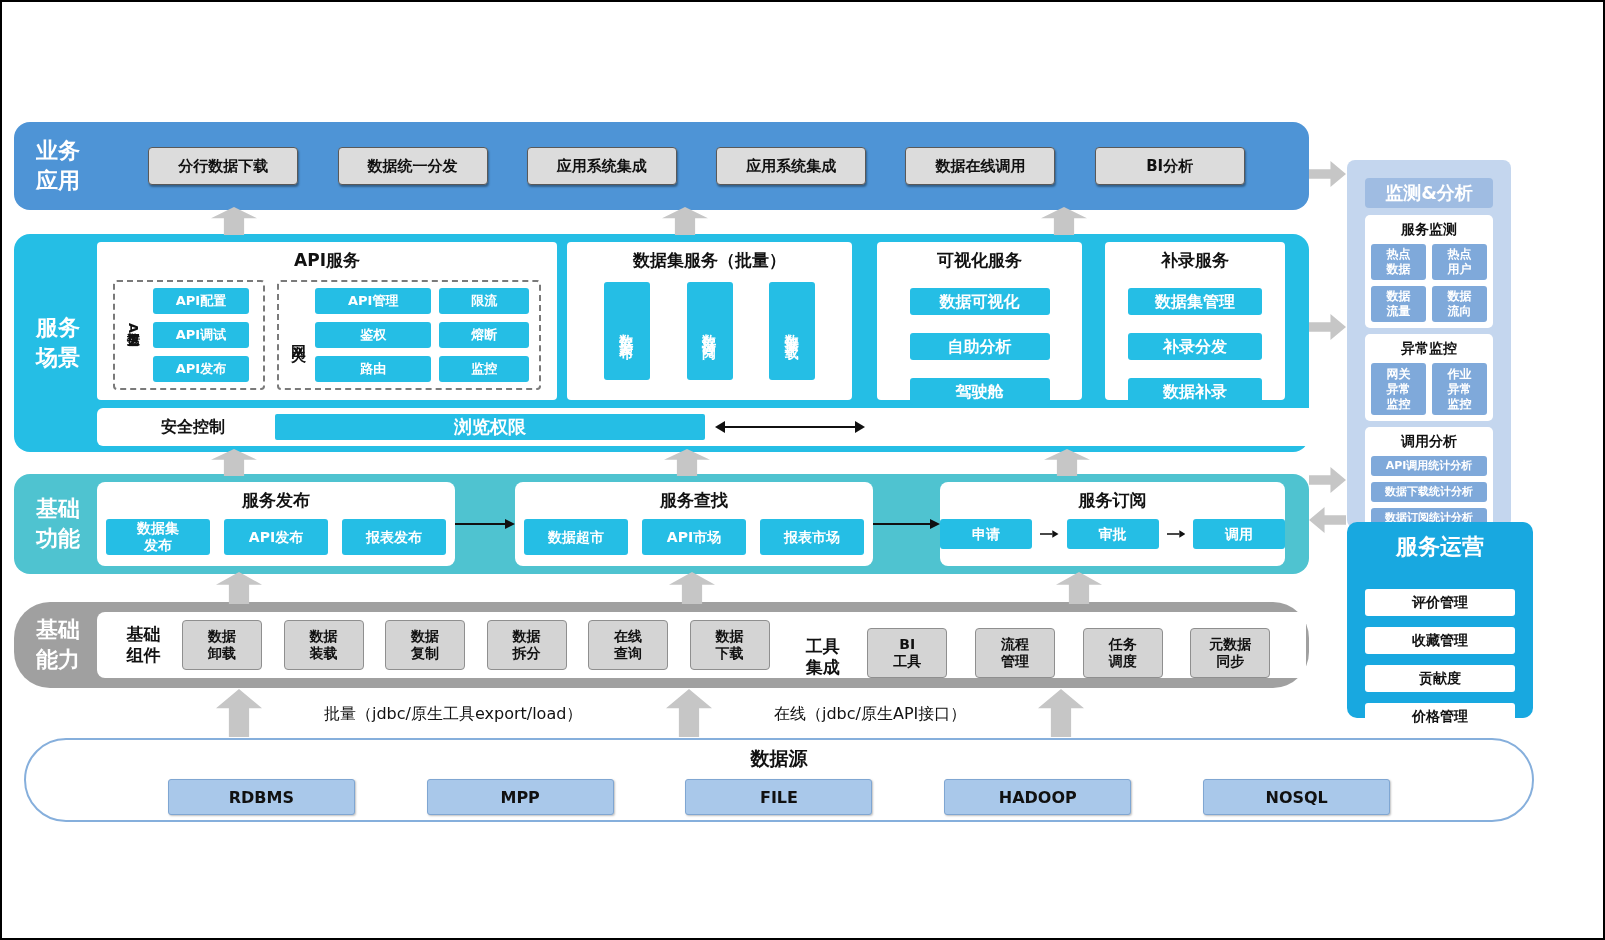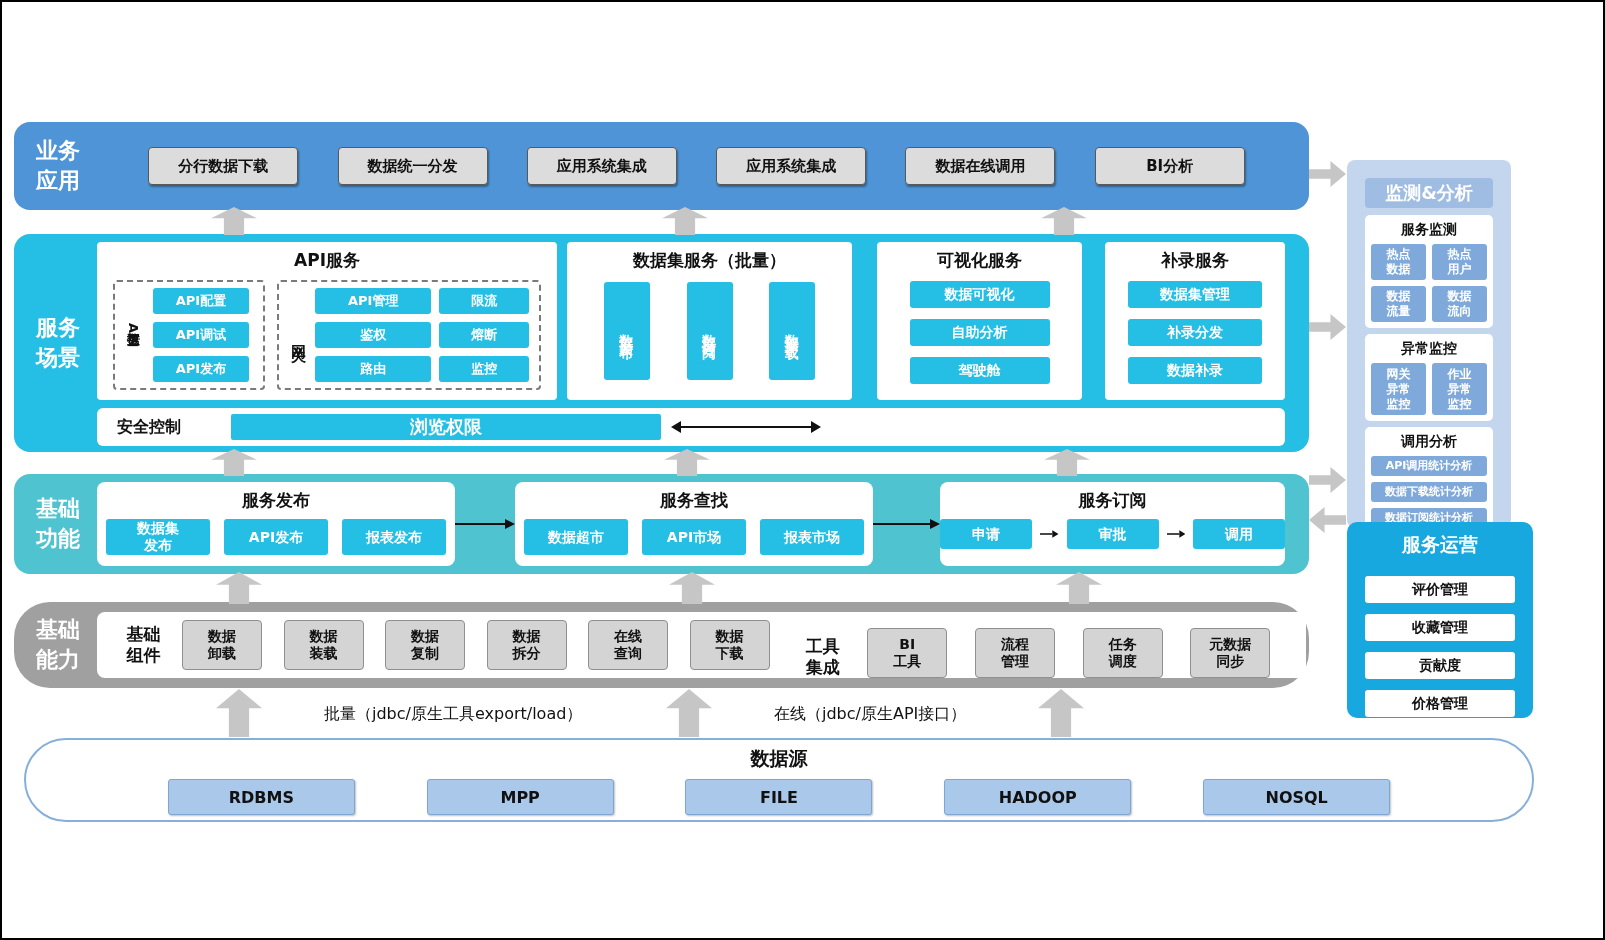--- a/index.html
+++ b/index.html
@@ -38,26 +38,26 @@
 
   
   .dataset-panel{left:553px;top:8px;width:285px;height:158px;}
   .vbox-row{display:flex;justify-content:space-evenly;padding-top:10px;}
   .vbox{writing-mode:vertical-rl;text-orientation:upright;width:46px;height:98px;letter-spacing:4px;
     background:#25BEE5;color:#fff;font-weight:bold;font-size:14px;border-radius:3px;
     display:flex;align-items:center;justify-content:center;}
   .viz-panel{left:863px;top:8px;width:205px;height:158px;}
   .supp-panel{left:1091px;top:8px;width:180px;height:158px;}
   .stack-col{display:flex;flex-direction:column;align-items:center;gap:11px;margin-top:9px;}
-  .stack-col .btn-cyan{width:140px;height:27px;font-size:14px;}
+  .stack-col .btn-cyan{width:140px;height:27px;font-size:16px;margin-top:7px;}
   .supp-panel .stack-col .btn-cyan{width:134px;}
 
   
   .security-row{position:absolute;left:83px;top:174px;width:1188px;height:38px;background:#fff;border-radius:6px;
-    display:flex;align-items:center;}
+    display:flex;align-items:center;padding-left:44px;}
   .sec-label{margin-left:20px;font-weight:bold;font-size:16px;color:#111;width:96px;}
   .sec-bar{height:26px;background:#25BEE5;color:#fff;font-weight:bold;font-size:18px;border-radius:2px;
     display:flex;align-items:center;justify-content:center;}
   .sec-bar.left{width:430px;margin-left:18px;}
   .sec-bar.right{width:390px;}
   .sec-arrow{margin:0 10px;flex:0 0 auto;}
 
   
   .fn-panel{position:absolute;top:8px;height:84px;background:#fff;border-radius:8px;box-sizing:border-box;}
   .fn-publish{left:83px;width:358px;}
@@ -105,21 +105,21 @@
   .mon-btn{background:#7FA9DA;color:#fff;font-weight:bold;border-radius:3px;display:flex;align-items:center;
     justify-content:center;text-align:center;white-space:pre-line;line-height:1.25;font-size:12px;}
   .mon-btn.sm{height:36px;}
   .mon-btn.md{height:52px;}
   .mon-col{display:flex;flex-direction:column;gap:6px;}
   .mon-btn.wide{height:20px;font-size:11px;white-space:nowrap;}
 
   
   .ops-panel{position:absolute;left:1345px;top:520px;width:186px;height:196px;background:#18A8E0;border-radius:10px;
     display:flex;flex-direction:column;align-items:center;gap:11px;}
-  .ops-title{color:#fff;font-weight:bold;font-size:19px;margin-top:10px;margin-bottom:7px;}
+  .ops-title{color:#fff;font-weight:bold;font-size:22px;margin-top:10px;margin-bottom:16px;}
   .ops-btn{width:150px;height:27px;background:#fff;border-radius:3px;color:#111;font-weight:bold;font-size:14px;
     display:flex;align-items:center;justify-content:center;flex:0 0 auto;}
 
   
   .arrow{position:absolute;background:#C6C6C6;}
   .a-up{clip-path:polygon(50% 0,100% 40%,72% 40%,72% 100%,28% 100%,28% 40%,0 40%);}
   .a-right{clip-path:polygon(0 32%,58% 32%,58% 0,100% 50%,58% 100%,58% 68%,0 68%);}
   .a-left{clip-path:polygon(100% 32%,42% 32%,42% 0,0 50%,42% 100%,42% 68%,100% 68%);}
 </style>
 </head>

